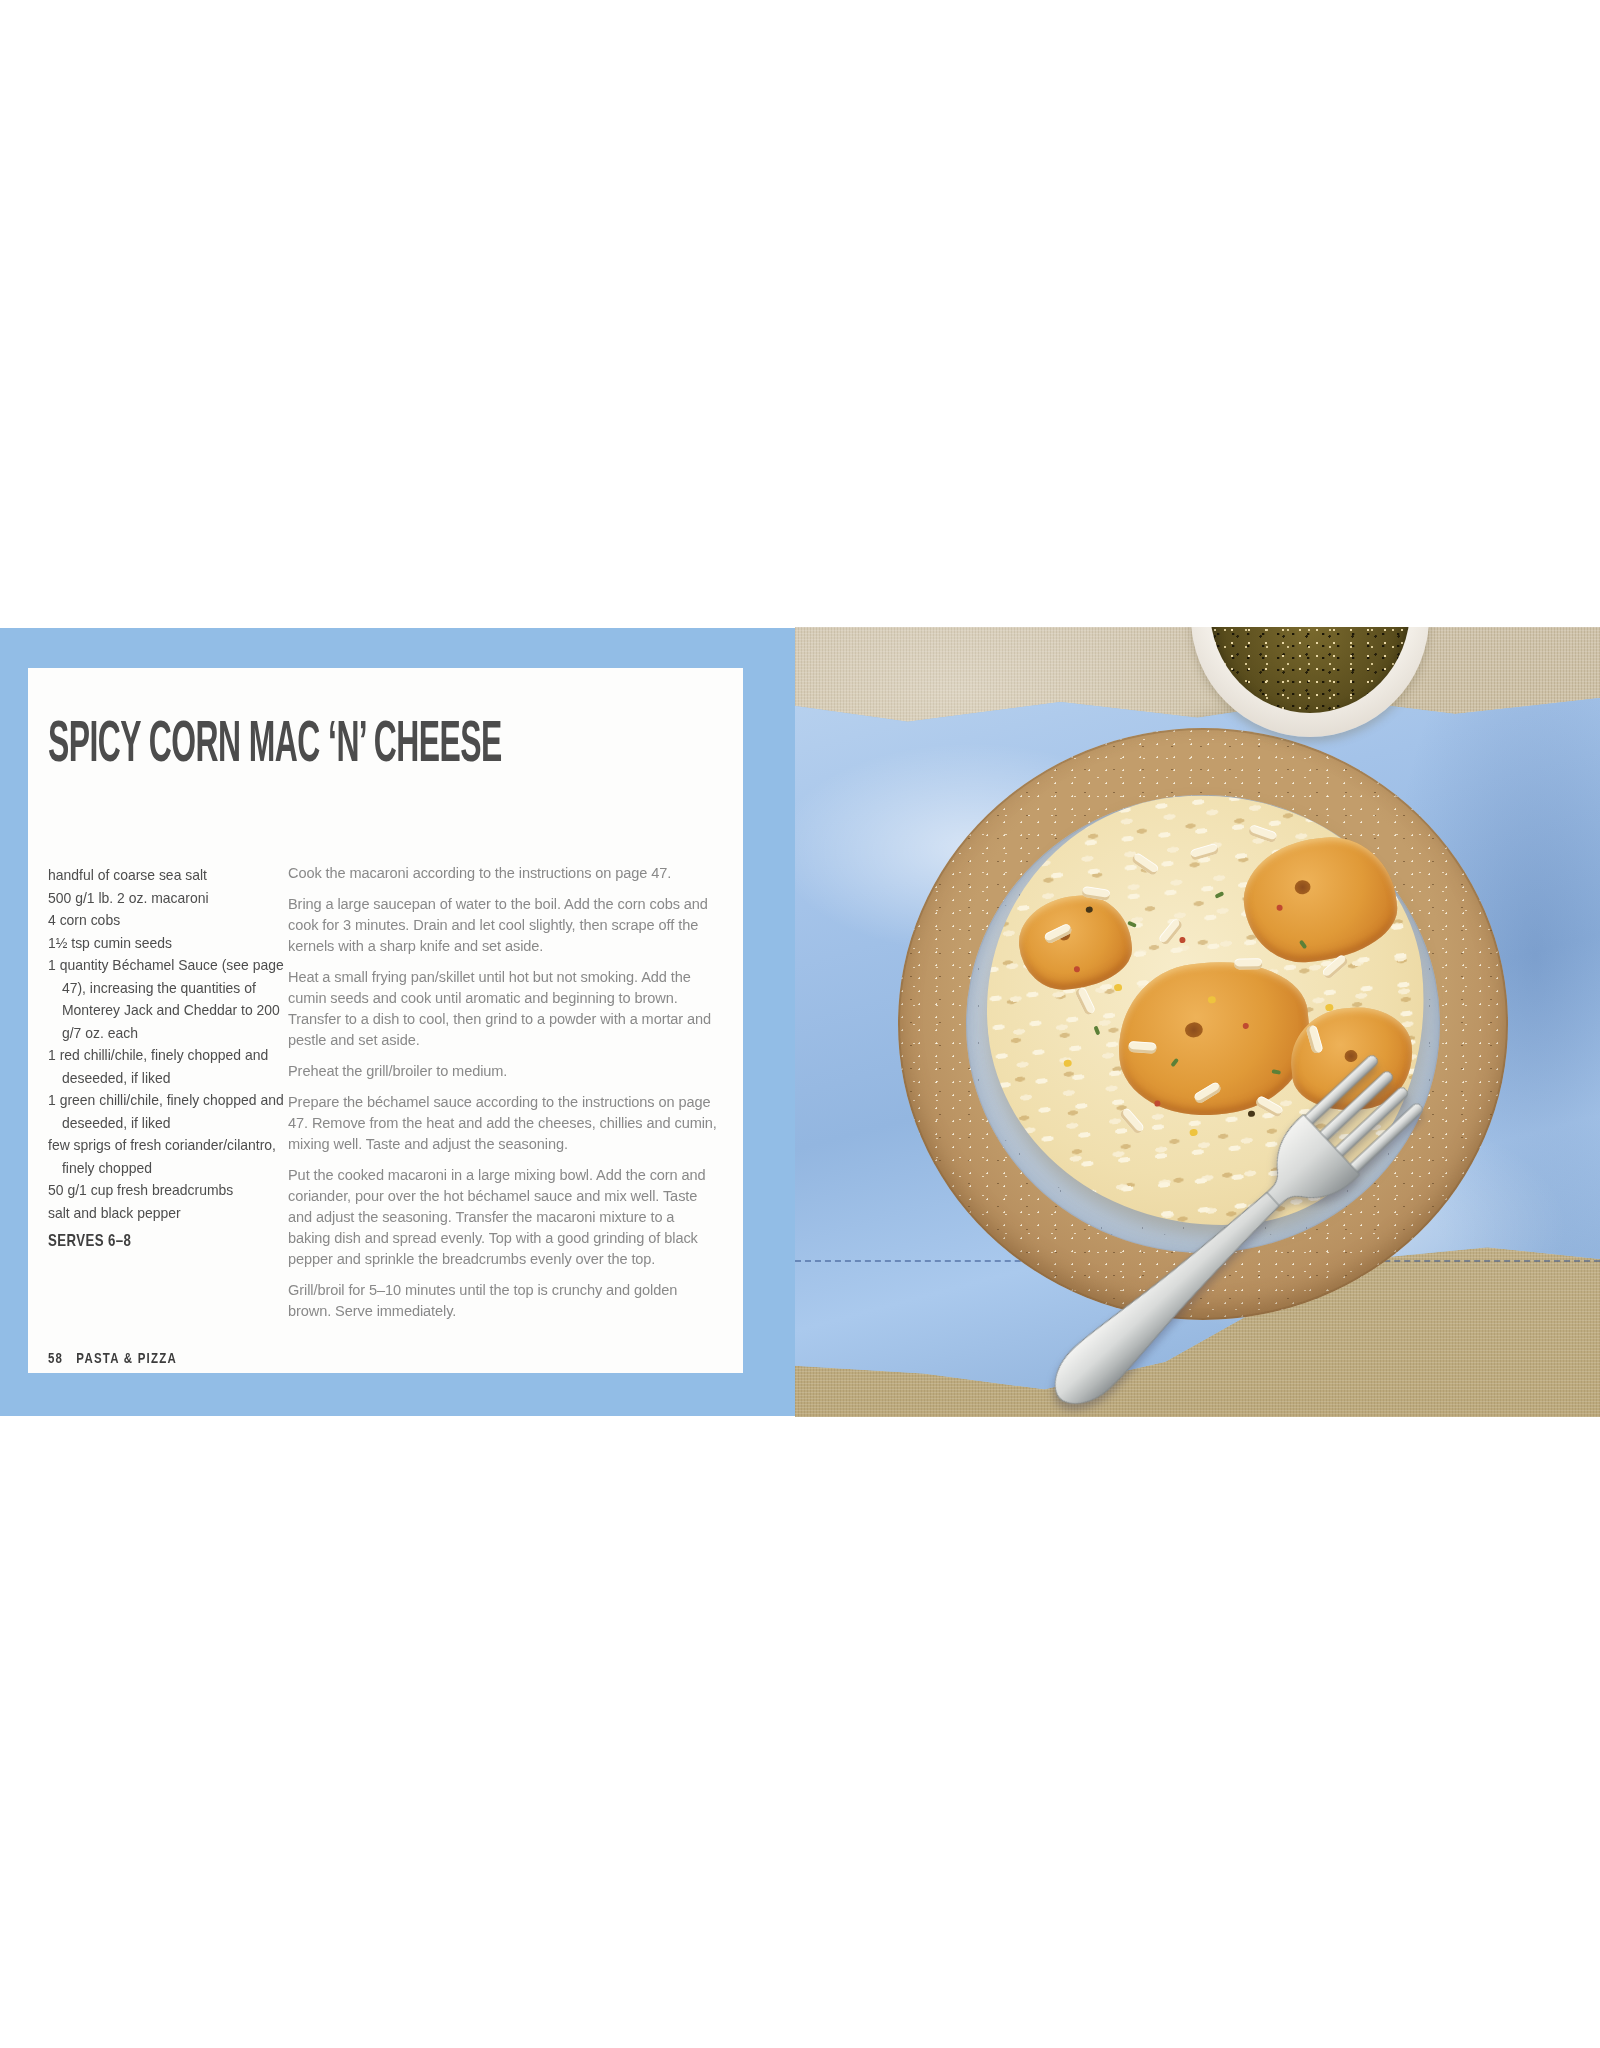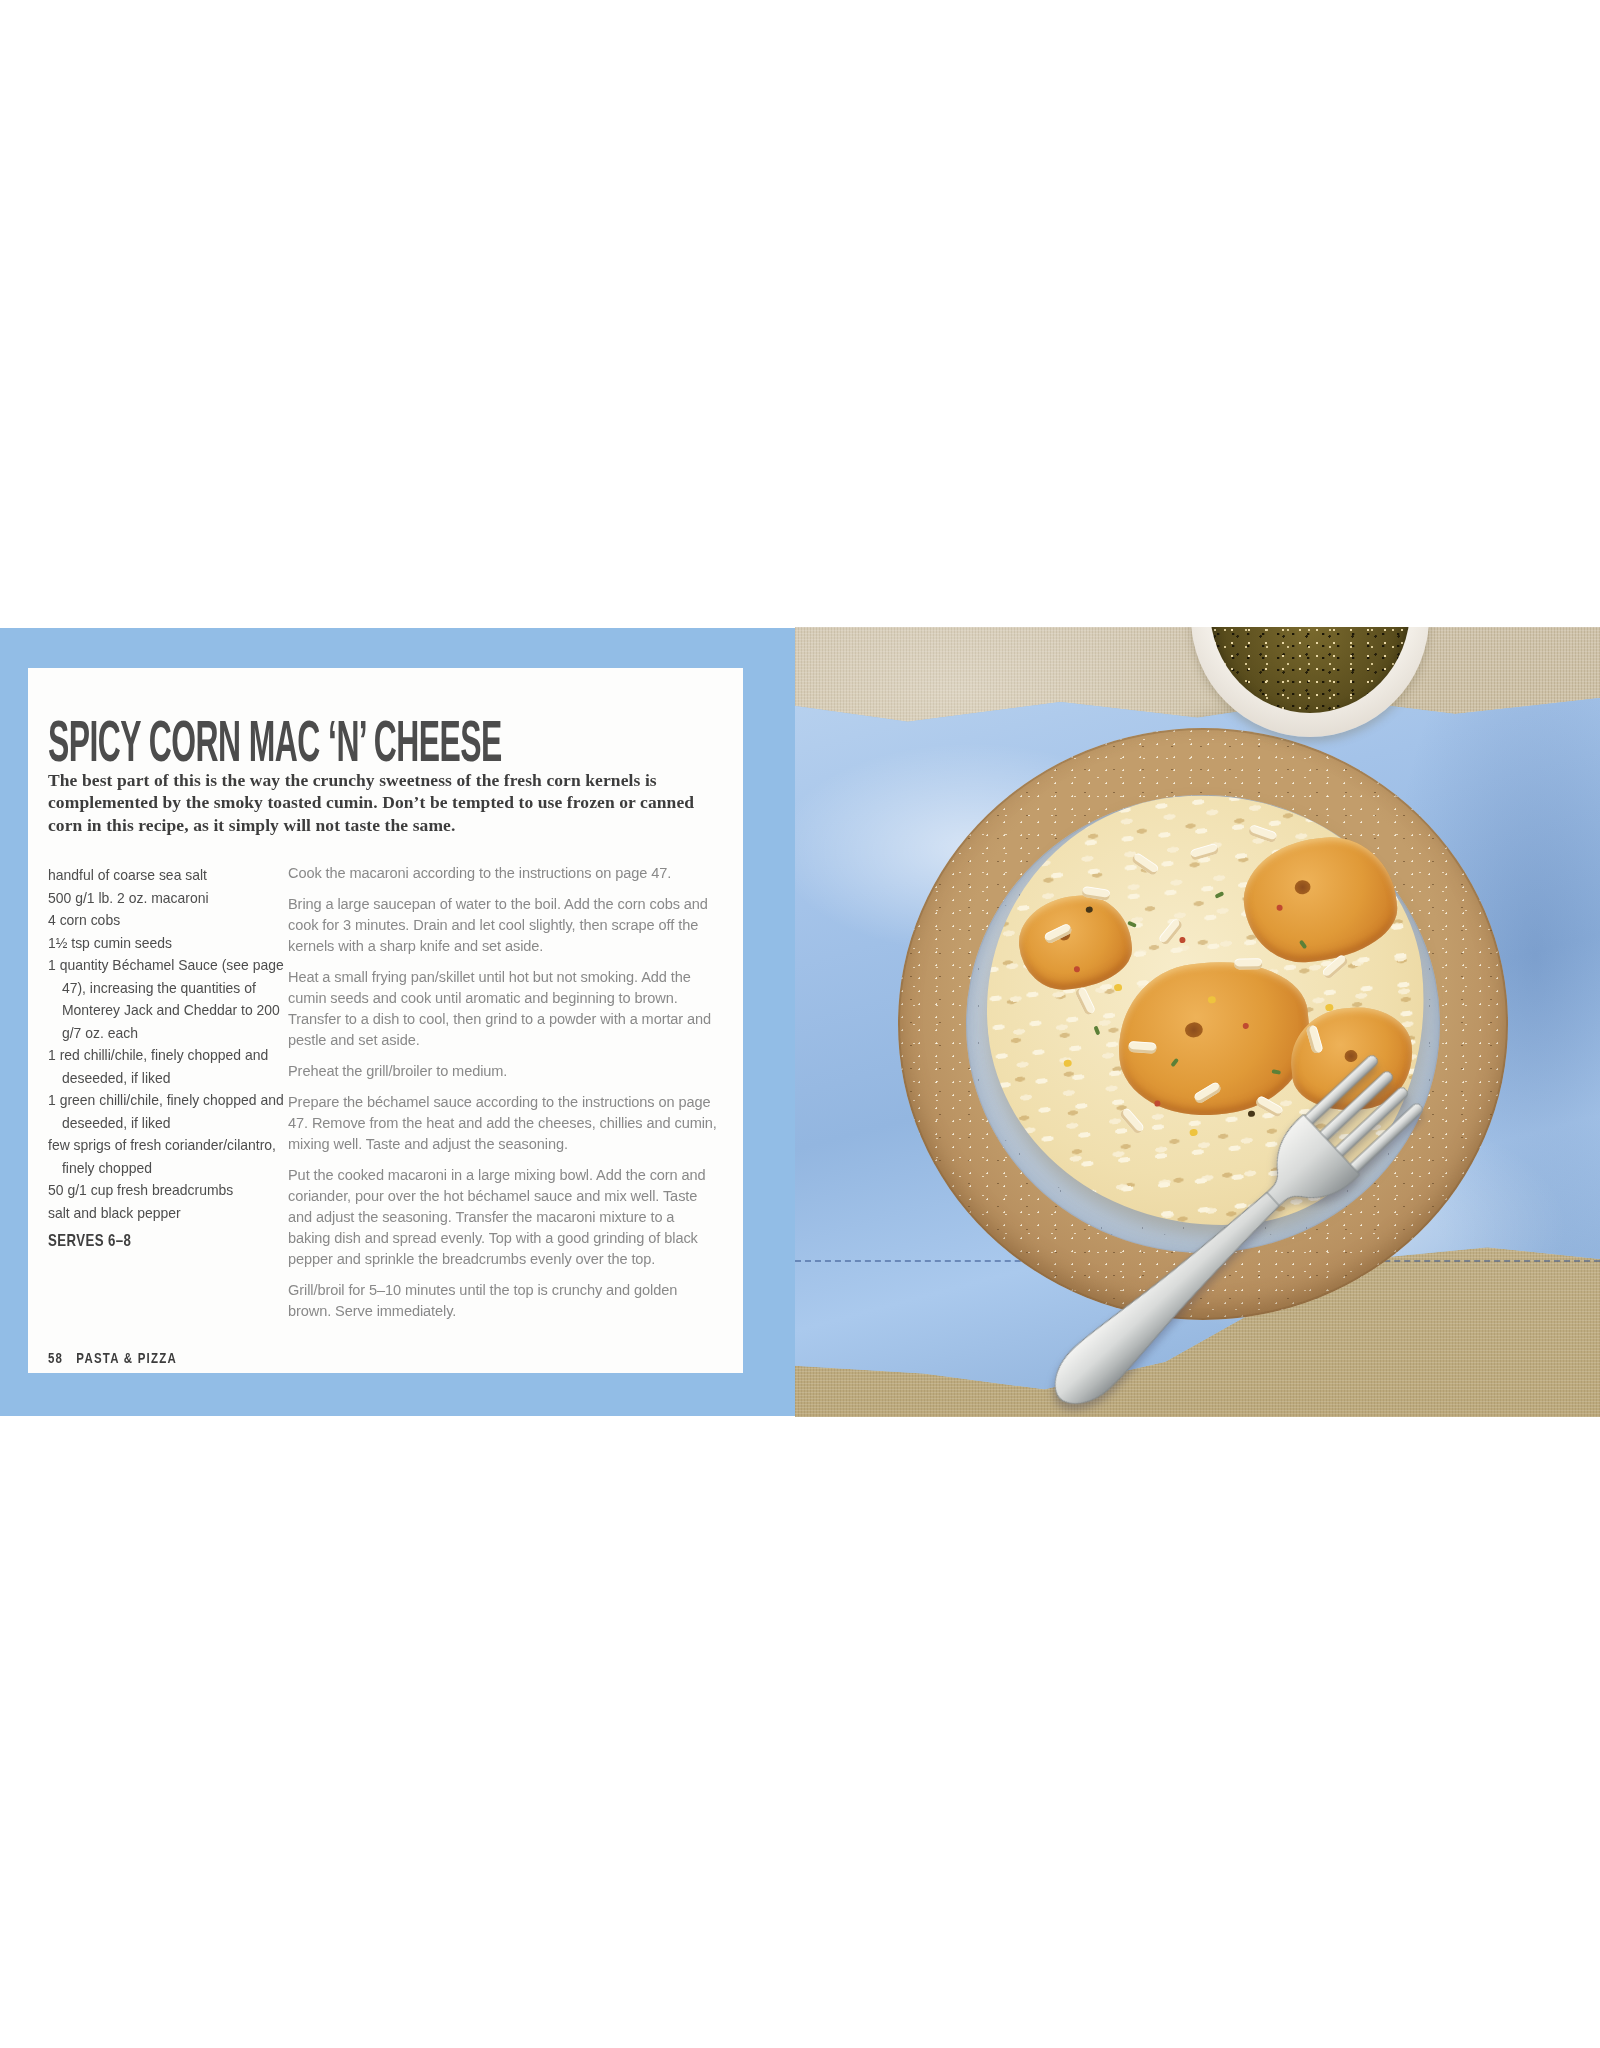--- a/index.html
+++ b/index.html
@@ -106,21 +106,20 @@
       box-shadow:inset 0 6px 12px rgba(0,0,0,.45);}
 </style>
 </head>
 <body>
 
 <div class="stage">
 
   <section class="blue-panel">
     <div class="card">
       <h1 class="title">SPICY CORN MAC ‘N’ CHEESE</h1>
-      <p class="intro">The best part of this is the way the crunchy sweetness of the fresh corn kernels is complemented by the smoky toasted cumin. Don’t be tempted to use frozen or canned corn in this recipe, as it simply will not taste the same.</p>
 
       <div class="ingredients">
           <div class="ingredient">handful of coarse sea salt</div>
           <div class="ingredient">500 g/1 lb. 2 oz. macaroni</div>
           <div class="ingredient">4 corn cobs</div>
           <div class="ingredient">1½ tsp cumin seeds</div>
           <div class="ingredient">1 quantity Béchamel Sauce (see page 47), increasing the quantities of Monterey Jack and Cheddar to 200 g/7 oz. each</div>
           <div class="ingredient">1 red chilli/chile, finely chopped and deseeded, if liked</div>
           <div class="ingredient">1 green chilli/chile, finely chopped and deseeded, if liked</div>
           <div class="ingredient">few sprigs of fresh coriander/cilantro, finely chopped</div>

